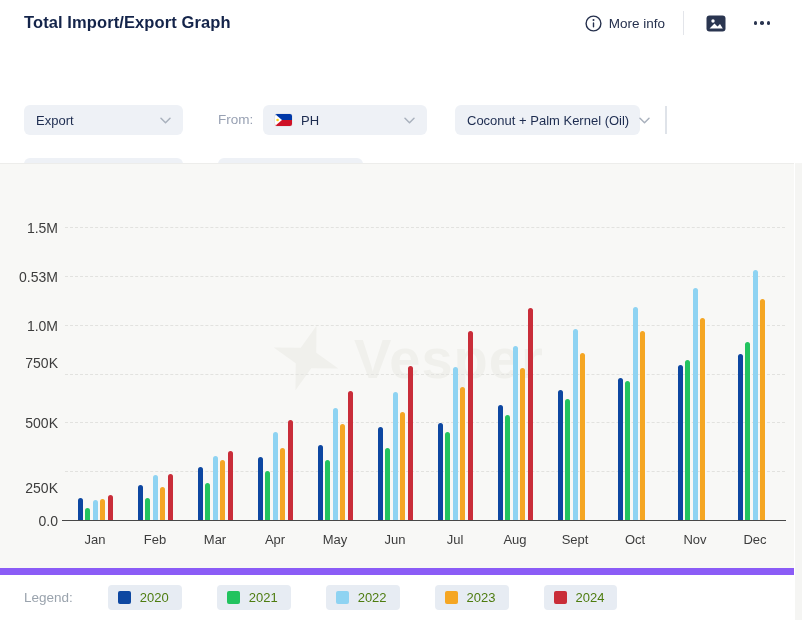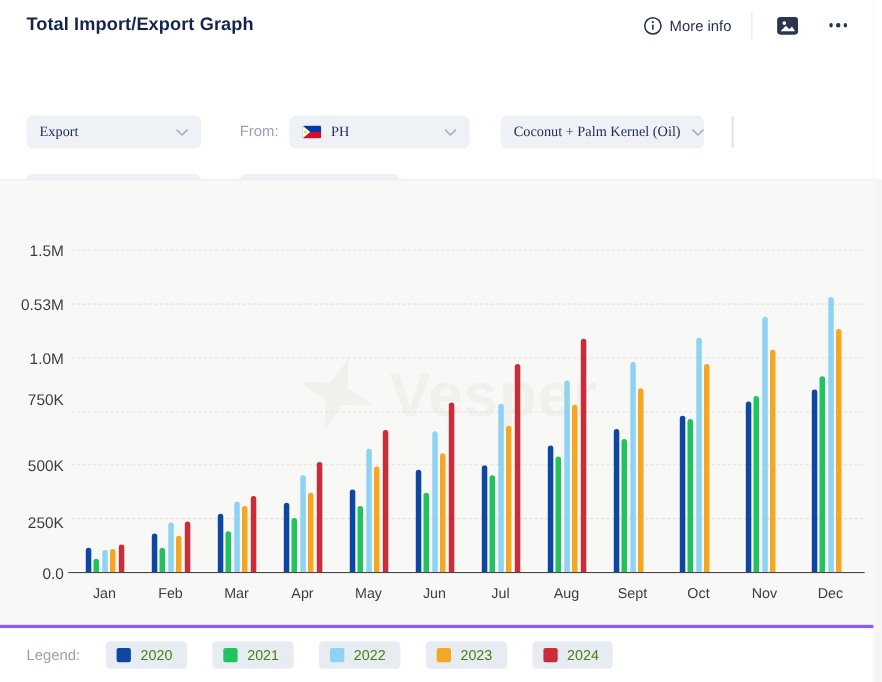--- a/index.html
+++ b/index.html
@@ -25,39 +25,39 @@
   .dots { display:flex; gap:3px; }
   .dots span { width:3.5px; height:3.5px; border-radius:50%; background:#2a3550; display:block; }
 
   
   .filters { position:absolute; left:0; top:48px; width:794px; height:115px; background:#fff; }
   .dropdown {
     position:absolute; height:30px; background:#eef1f6; border-radius:6px;
     display:flex; align-items:center; justify-content:space-between;
     padding:0 12px; cursor:pointer;
   }
-  .dropdown .dd-label { font-size:13px; color:#1d2c50; display:flex; align-items:center; gap:9px; white-space:nowrap;font-family:Liberation Serif, serif; }
+  .dropdown .dd-label { font-size:13px; color:#1d2c50; display:flex; align-items:center; gap:9px; white-space:nowrap; }
   .chev { flex:0 0 auto; margin-left:10px; }
   .from-label { position:absolute; left:218px; top:64px; font-size:13.5px; color:#98a1b3; }
   .filter-divider { position:absolute; left:665px; top:58px; width:1.5px; height:28px; background:#dfe3e9; }
   .flag { width:17px; height:12px; border-radius:2px; overflow:hidden; flex:0 0 auto; box-shadow:0 0 0 0.5px rgba(0,0,0,0.08); }
 
   
   .chart-area { position:absolute; left:0; top:163px; width:794px; height:405px; background:#f8f8f6; border-top:1px solid #ededeb; }
   .watermark { position:absolute; left:272px; top:160px; display:flex; align-items:center; gap:14px; z-index:0; pointer-events:none; }
   .watermark-text { font-size:56px; font-weight:bold; color:#f0f0ec; letter-spacing:1px; }
   .ytick { position:absolute; left:0; width:58px; text-align:right; font-size:14px; color:#3d3d3d; z-index:1; }
   .gridline { position:absolute; left:65px; width:720px; border-top:1.5px dashed #e2e2df; z-index:0; }
   .axis-line { position:absolute; left:62px; width:724px; height:0; border-top:1.6px solid #484848; z-index:2; }
   .bar-group { position:absolute; top:63px; height:293px; width:60px; display:flex; align-items:flex-end; justify-content:center; gap:2.5px; z-index:1; }
   .bar { width:5px; border-radius:2.5px 2.5px 0 0; }
   .month-label { position:absolute; top:368px; width:60px; text-align:center; font-size:13px; color:#3d3d3d; }
 
   
-  .legend-area { position:absolute; left:0; top:568px; width:794px; height:52px; background:#fff; border-top:3px solid #8b5cf6; display:flex; align-items:center; padding-left:24px; gap:23px; }
+  .legend-area { position:absolute; left:0; top:568px; width:794px; height:52px; background:#fff; border-top:7px solid #8b5cf6; display:flex; align-items:center; padding-left:24px; gap:35px; }
   .legend-label { font-size:13.5px; color:#9aa3ad; }
   .legend-chip { display:flex; align-items:center; gap:9px; background:#e7ecf3; border-radius:4px; padding:5px 13px 5px 10px; cursor:pointer; }
   .legend-swatch { width:13px; height:13px; border-radius:2px; }
   .legend-chip .chip-label { font-size:13px; color:#4d7c0f; }
 </style>
 </head>
 <body>
 
 <div class="card">
 
@@ -153,21 +153,21 @@
   <div class="ytick" style="top: 56px;">1.5M</div>
       <div class="gridline" style="top: 63px;"></div>
       <div class="ytick" style="top: 104.833px;">0.53M</div>
       <div class="gridline" style="top: 111.833px;"></div>
       <div class="ytick" style="top: 153.667px;">1.0M</div>
       <div class="gridline" style="top: 160.667px;"></div>
       <div class="ytick" style="top: 191px;">750K</div>
       <div class="gridline" style="top: 209.5px;"></div>
       <div class="ytick" style="top: 251.333px;">500K</div>
       <div class="gridline" style="top: 258.333px;"></div>
-      <div class="ytick" style="top: 303px;">250K</div>
+      <div class="ytick" style="top: 316px;">250K</div>
       <div class="gridline" style="top: 307.167px;"></div>
       <div class="ytick" style="top: 349px;">0.0</div>
       <div class="axis-line" style="top: 356px;"></div>
       <div class="bar-group" style="left: 65px;">
         <div class="bar" style="height: 22px; background: rgb(13, 71, 161);"></div>
         <div class="bar" style="height: 12px; background: rgb(34, 195, 95);"></div>
         <div class="bar" style="height: 20px; background: rgb(142, 211, 242);"></div>
         <div class="bar" style="height: 21px; background: rgb(245, 166, 35);"></div>
         <div class="bar" style="height: 25px; background: rgb(201, 45, 57);"></div>
       </div>

